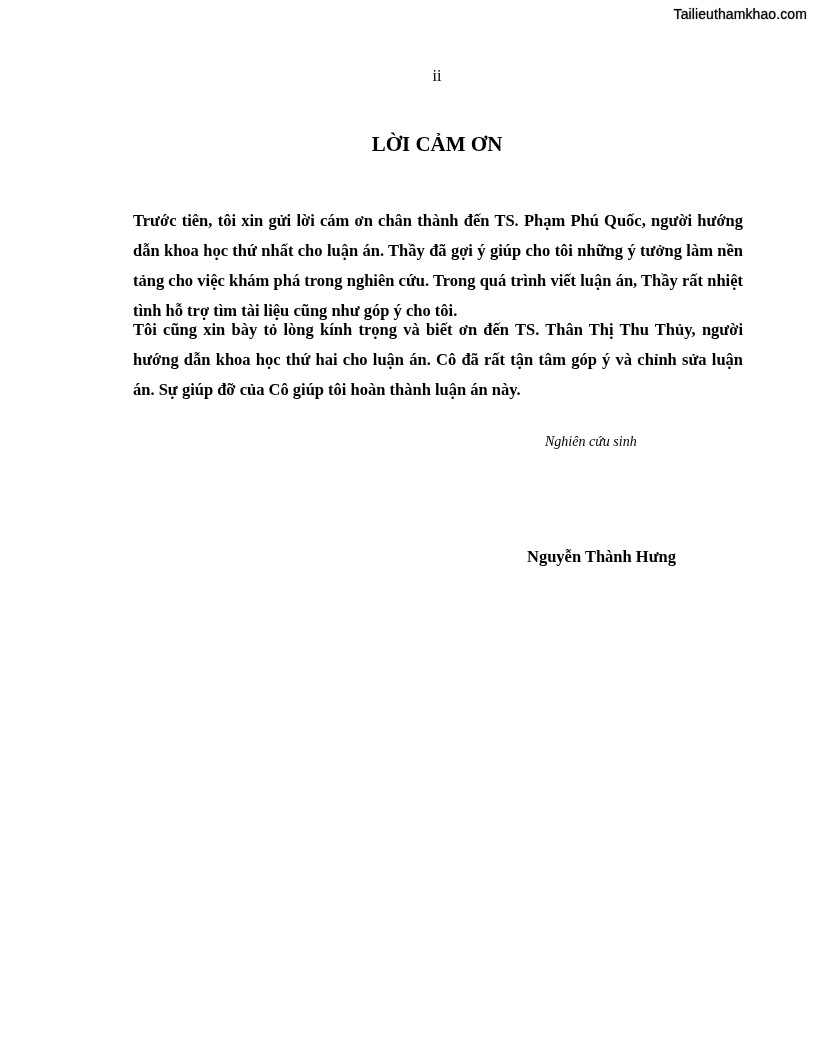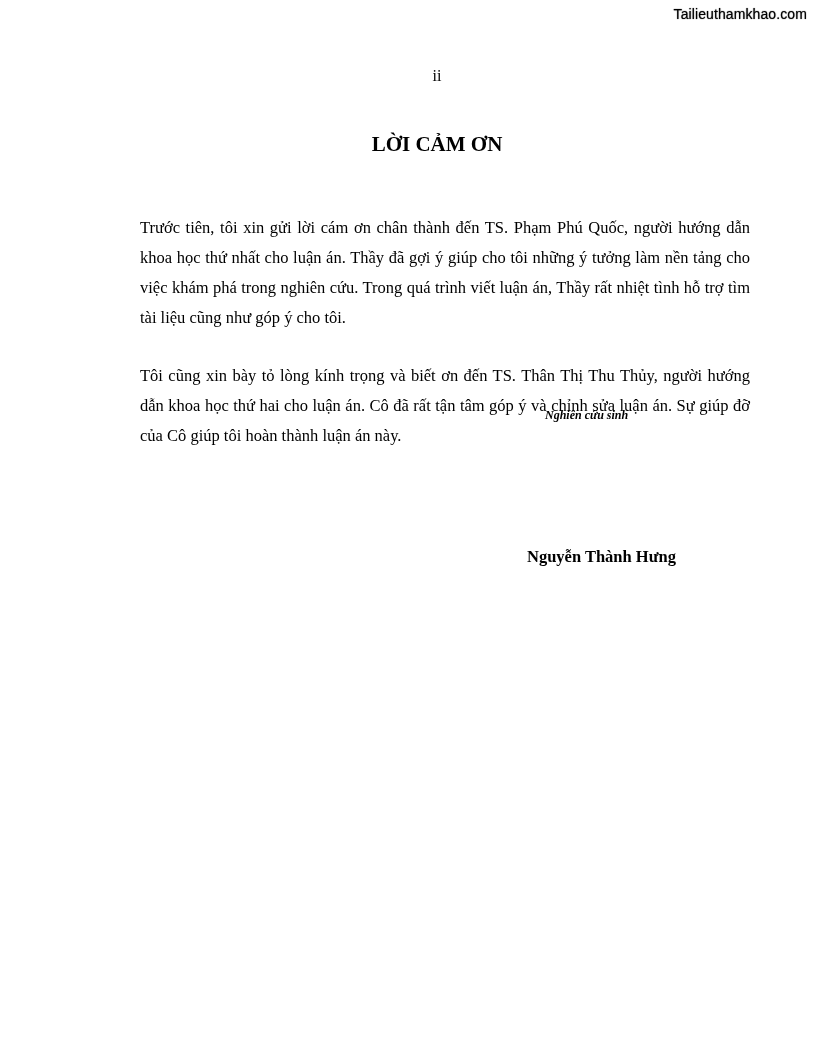--- a/index.html
+++ b/index.html
@@ -2,24 +2,24 @@
 <html><head>
 <meta charset="utf-8">
 <style>
   html, body { margin: 0; padding: 0; background: #ffffff; }
   body { width: 816px; height: 1056px; position: relative; overflow: hidden;
          font-family: "Liberation Serif", "DejaVu Serif", serif; color: #000; }
   .watermark { position: absolute; top: 6px; right: 9px; font-family: "Liberation Sans", "DejaVu Sans", sans-serif;
                font-size: 14px; color: #000000; text-shadow: 0 0 1px #888, 0 0 1px #888; letter-spacing: 0.1px; }
   .page-num { position: absolute; top: 67px; left: 0; width: 874px; text-align: center; font-size: 16px; }
   .title { position: absolute; top: 132px; left: 0; width: 874px; text-align: center; font-size: 21px; font-weight: bold; }
-  .para { position: absolute; left: 133px; width: 610px; font-size: 16.5px; line-height: 30px; text-align: justify; margin: 7px; }
+  .para { position: absolute; left: 133px; width: 610px; font-size: 16.5px; line-height: 30px; text-align: justify; margin: 0; font-weight: bold; }
   .p1 { top: 206px; }
-  .p2 { top: 354px; }
-  .signer-role { position: absolute; top: 408px; left: 545px; font-size: 12px; font-weight: bold; font-style: italic; }
+  .p2 { top: 315px; }
+  .signer-role { position: absolute; top: 434px; left: 545px; font-size: 14px; font-weight: normal; font-style: italic; }
   .signer-name { position: absolute; top: 547px; left: 527px; font-size: 16.5px; font-weight: bold; }
 </style>
 </head>
 <body>
 
 <div class="watermark">Tailieuthamkhao.com</div>
 
 <div class="page-num">ii</div>
 
 <div class="title">LỜI CẢM ƠN</div>

